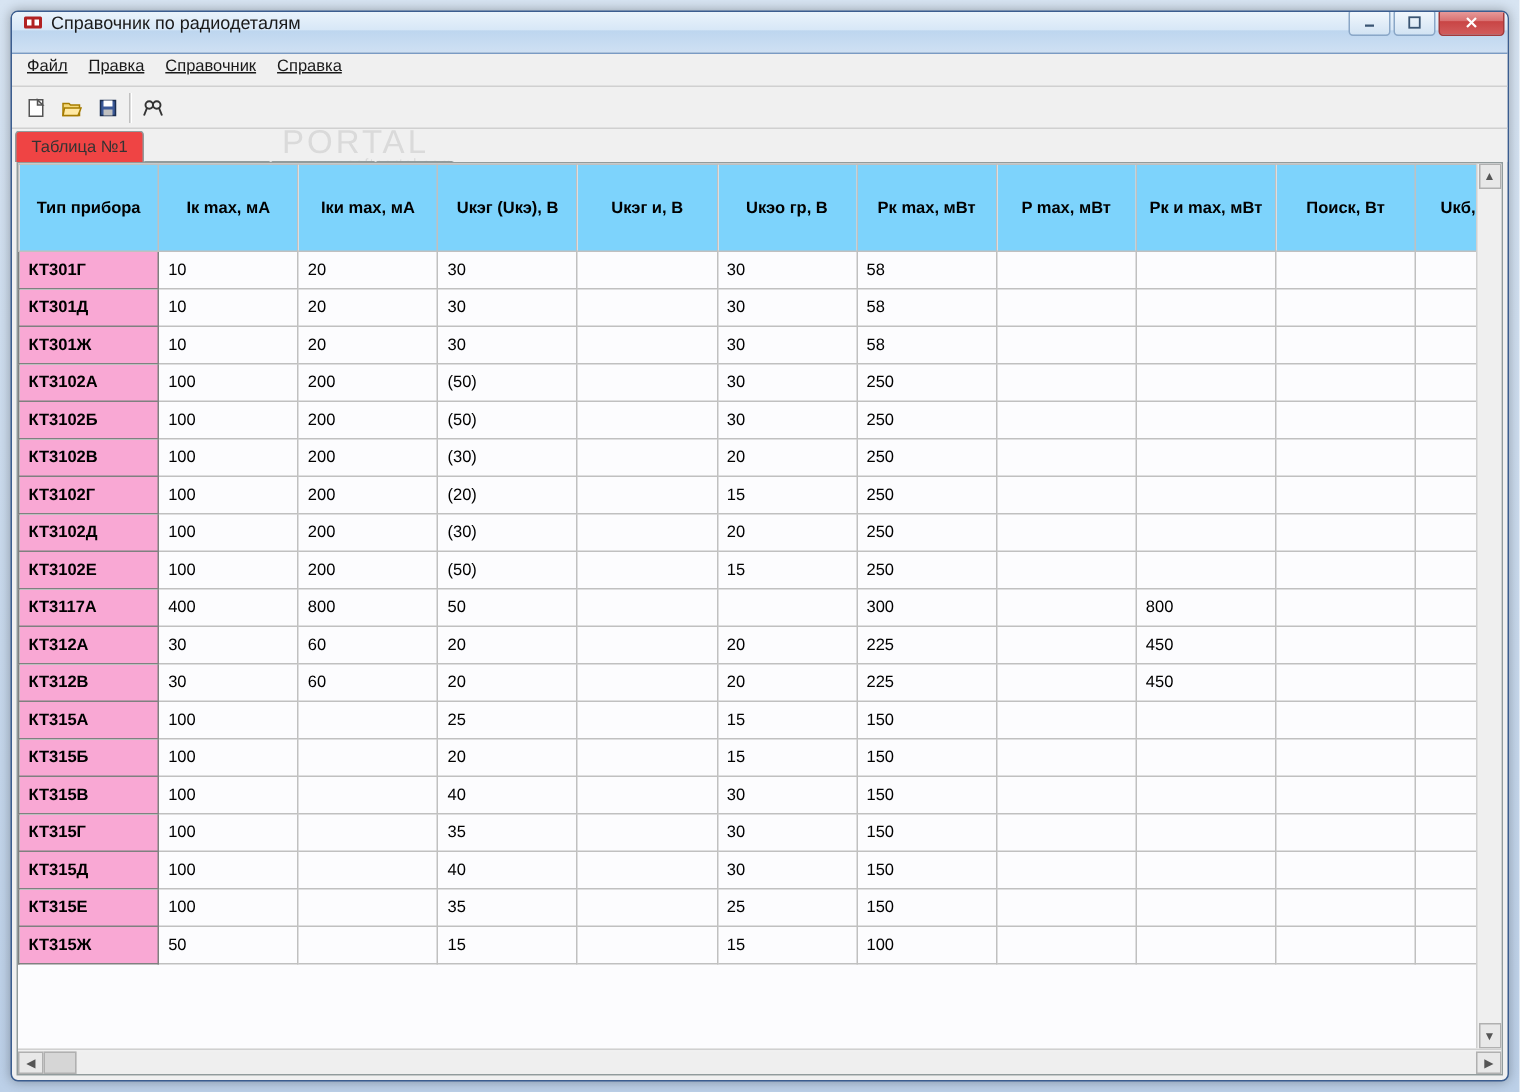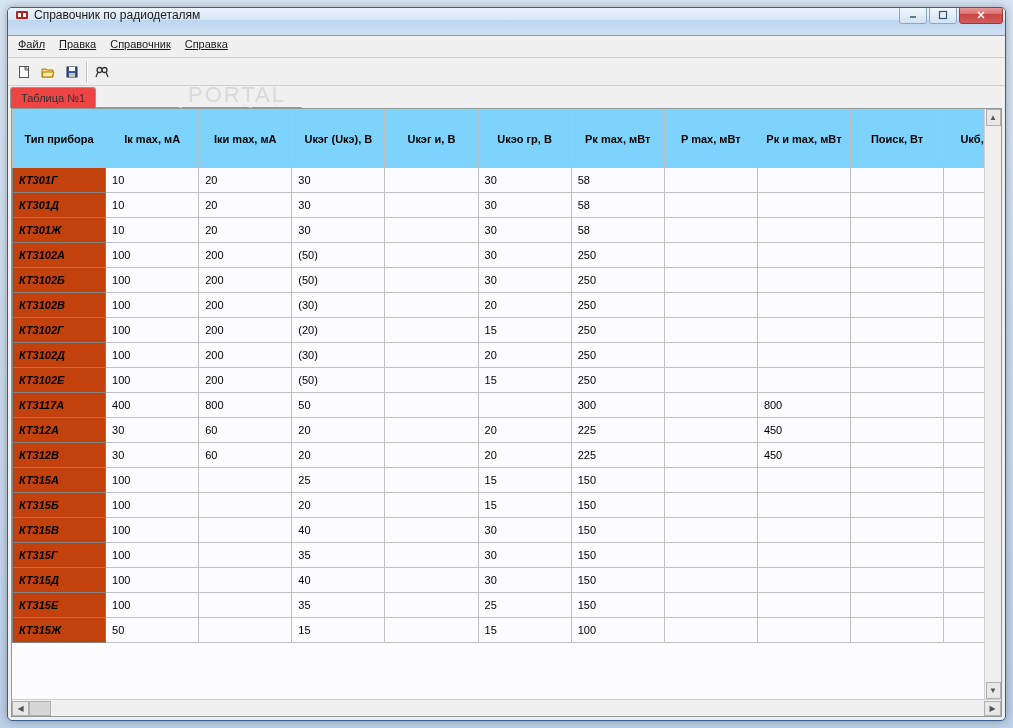--- a/index.html
+++ b/index.html
@@ -178,24 +178,23 @@
 }
 table.grid th {
   background: #7dd3fc;
   font-weight: bold;
   text-align: center;
   height: 58px;
   white-space: normal;
   vertical-align: middle;
 }
 table.grid td.rowhead {
-  background: #c2410c;
+  background: #f9a8d4;
   font-weight: bold;
   border: 1px solid #808080;
-  font-style: italic;
 }
 .col-type { width: 90px; }
 .col-num { width: 90px; }
 .col-last { width: 55px; }
 .hscroll {
   height: 17px;
   background: #f0f0f0;
   border-top: 1px solid #d0d0d0;
   display: flex;
   align-items: center;

